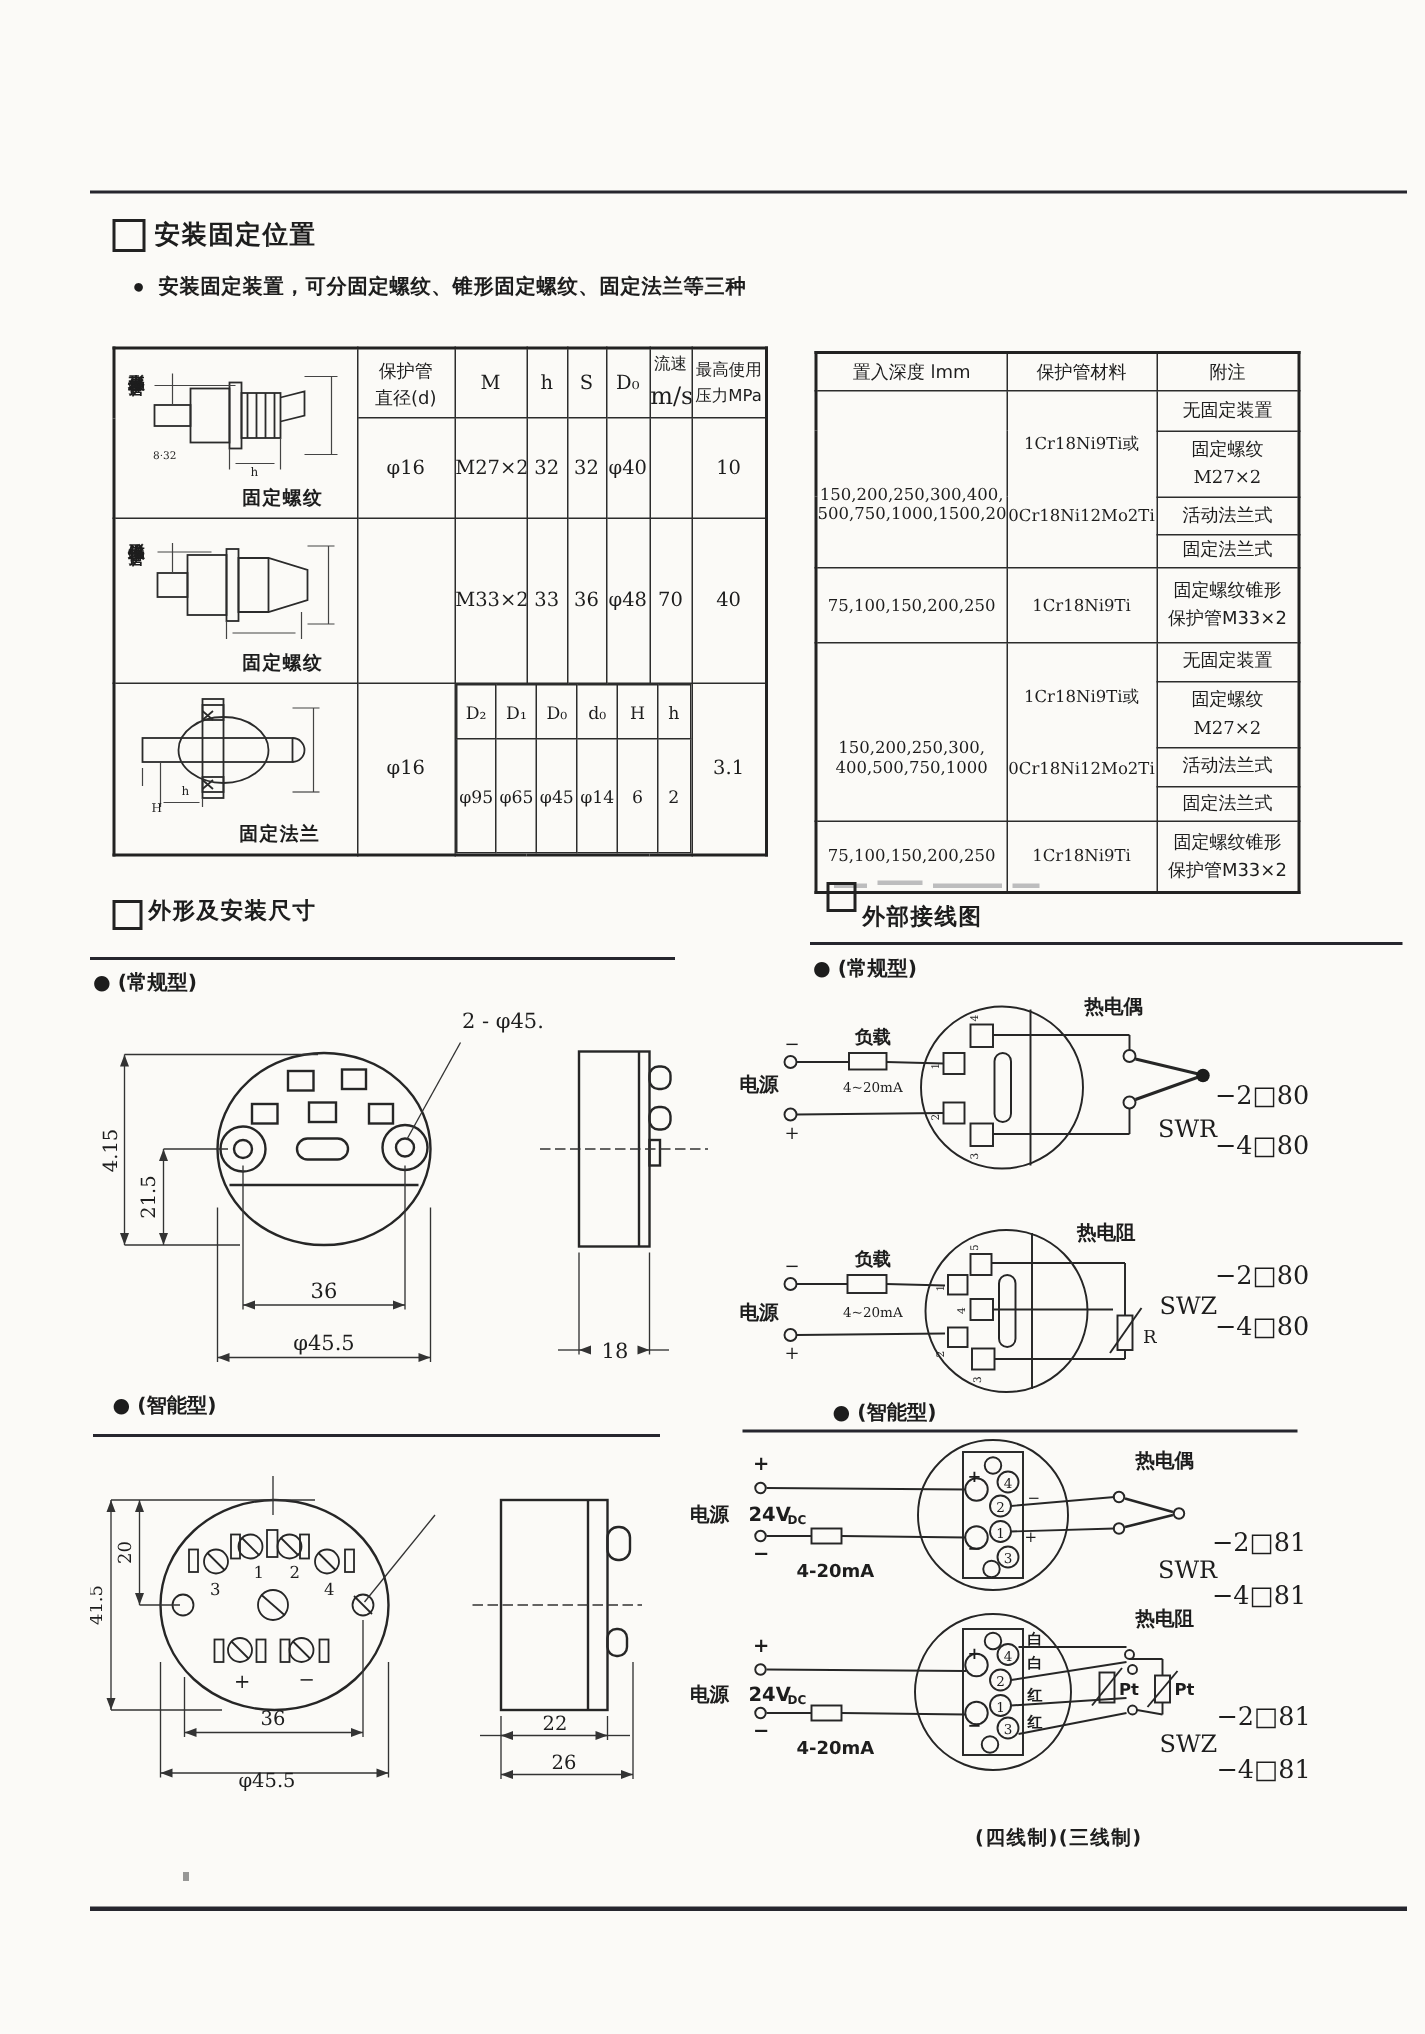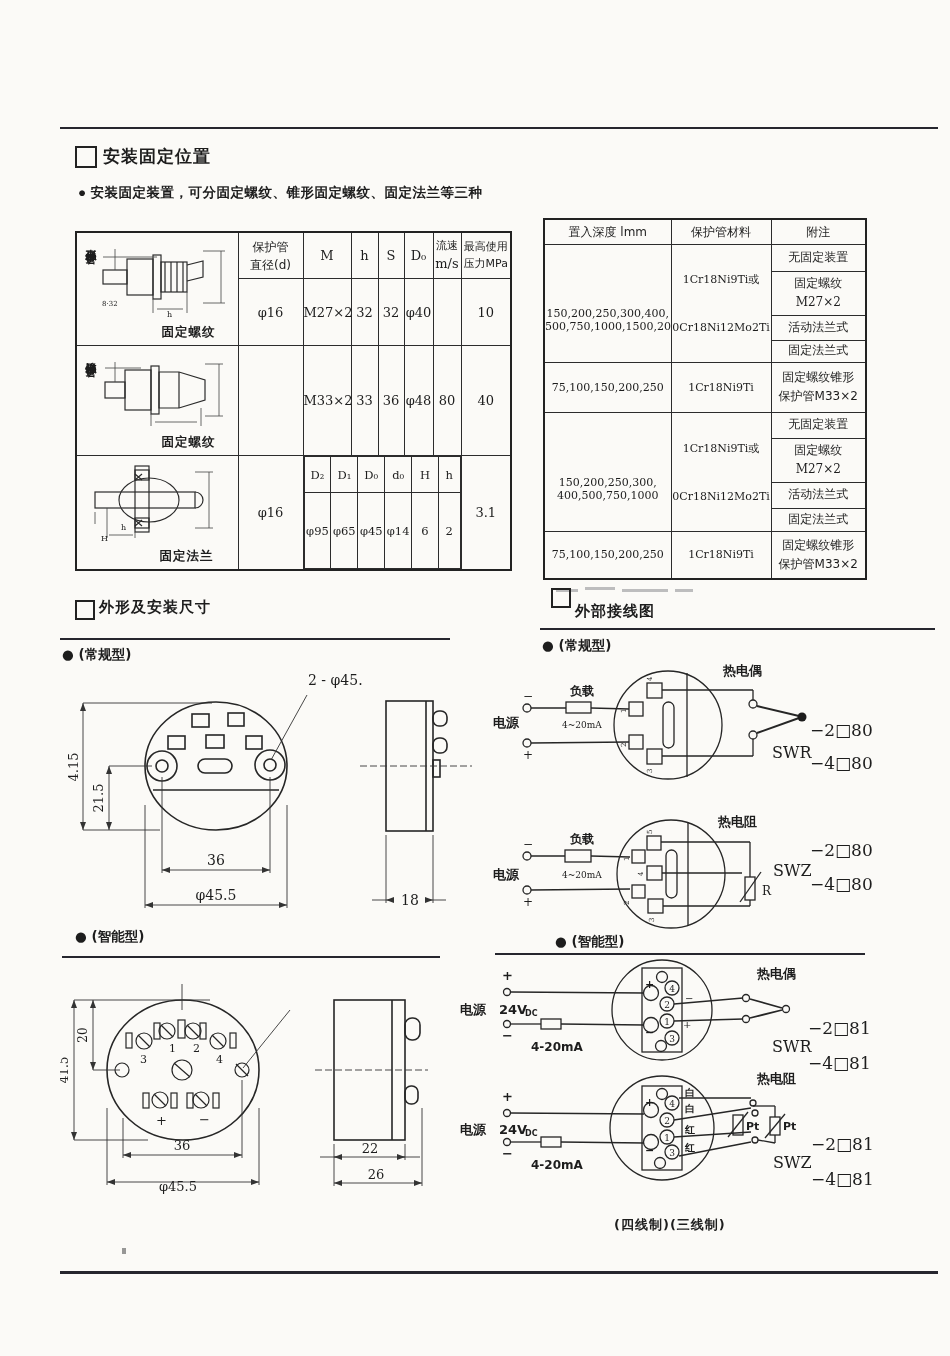--- a/index.html
+++ b/index.html
@@ -3,21 +3,21 @@
 <meta charset="utf-8">
 <style>
   html,body{margin:0;padding:0;}
   body{width:950px;height:1356px;background:#fbfaf7;font-family:"DejaVu Serif",serif;color:#1d1d1d;position:relative;overflow:hidden;}
   #page{position:absolute;left:0;top:0;width:950px;height:1356px;}
   .abs{position:absolute;}
   .rule{background:#26262e;height:2px;}
   .checkbox{width:18px;height:18px;border:2px solid #222;background:transparent;}
   .sec-title{font-family:"DejaVu Sans","Liberation Sans",sans-serif;font-weight:700;font-size:17px;letter-spacing:1px;}
   .sec-title.small{font-size:15px;}
-  .bullet-text{font-family:Liberation Serif, serif;font-weight:700;font-size:13.5px;line-height:1.65;letter-spacing:.5px;}
+  .bullet-text{font-family:Liberation Mono, monospace;font-weight:700;font-size:13.5px;line-height:1.65;letter-spacing:.5px;text-align:center;}
   .sub-label{font-family:"DejaVu Sans","Liberation Sans",sans-serif;font-weight:700;font-size:13.5px;}
   table{border-collapse:collapse;table-layout:fixed;}
   .spec td,.spec th,.depth td,.depth th{border:1.4px solid #2c2c2c;text-align:center;vertical-align:middle;padding:0;font-weight:normal;overflow:hidden;}
   .spec{border:2px solid #222;}
   .depth{border:2px solid #222;}
   .hdr{font-family:"DejaVu Sans","Liberation Sans",sans-serif;font-weight:700;font-size:12px;line-height:1.5;}
   .num{font-family:"DejaVu Serif","Liberation Serif",serif;font-size:13px;}
   .depth .num{font-size:11px;}
   .note-cell{font-family:"DejaVu Sans","Liberation Sans",sans-serif;font-weight:700;font-size:12px;line-height:1.6;}
   .draw-cell{position:relative;}
@@ -90,21 +90,21 @@
       <th class="hdr">
         <div>保护管</div>
             <div>直径(d)</div>
       </th>
       <th class="num">M</th>
       <th class="num">h</th>
       <th class="num">S</th>
       <th class="num">D₀</th>
       <th class="hdr" style="font-size:11px">
         <div>流速</div>
-            <div class="num" style="font-size:13px">m/s</div>
+            <div class="num" style="font-size:16px">m/s</div>
       </th>
       <th class="hdr" style="font-size:11px">
         <div>最高使用</div>
             <div>压力MPa</div>
       </th>
     </tr>
     <tr style="height:66px">
       <td class="num">φ16</td>
       <td class="num">M27×2</td>
       <td class="num">32</td>
@@ -135,21 +135,21 @@
                 <line x1="54" y1="70" x2="96" y2="70"></line>
           </g>
         </svg>
         <span class="fixlabel">固定螺纹</span>
       </td>
       <td class="num"></td>
       <td class="num">M33×2</td>
       <td class="num">33</td>
       <td class="num">36</td>
       <td class="num">φ48</td>
-      <td class="num">80</td>
+      <td class="num">70</td>
       <td class="num">40</td>
     </tr>
     <tr style="height:113px">
       <td class="draw-cell">
         <svg class="abs" style="left:10px;top:6px;" width="145" height="80" viewBox="0 0 145 80">
           <g stroke="#2b2b2b" stroke-width="1.2" fill="none">
             <rect x="48" y="4" width="14" height="66"></rect>
             <rect x="48" y="8" width="14" height="10"></rect>
             <rect x="48" y="56" width="14" height="10"></rect>
             <path d="M48 12 L55 18 M55 12 L48 18 M48 58 L55 64 M55 58 L48 64"></path>
@@ -192,21 +192,21 @@
             <td class="num" style="border:1.4px solid #2c2c2c;font-size:11.5px">2</td>
           </tr>
         </tbody>
             </table>
       </td>
       <td class="num">3.1</td>
     </tr>
   </tbody>
     </table>
 
-  <table class="depth abs" style="left:543px;top:218px;width:322px;">
+  <table class="depth abs" style="left:543px;top:234px;width:322px;">
     <colgroup>
         <col style="width:127px">
         <col style="width:100px">
         <col style="width:95px">
       </colgroup>
     <tbody>
         <tr style="height:25px">
       <th class="hdr">置入深度 lmm</th>
       <th class="hdr">保护管材料</th>
       <th class="hdr">附注</th>
@@ -607,18 +607,18 @@
     <text x="230" y="63" font-size="10" class="t-cjk">红</text>
     <text x="230" y="81" font-size="10" class="t-cjk">红</text>
     <text x="291" y="60" font-size="11" class="t-cjk">Pt</text>
     <text x="328" y="60" font-size="11" class="t-cjk">Pt</text>
     <text x="302" y="13" font-size="13" class="t-cjk">热电阻</text>
     <text x="356" y="80" class="t-code">−2□81</text>
     <text x="318" y="98" class="t-model">SWZ</text>
     <text x="356" y="115" class="t-code">−4□81</text>
   </svg>
 
-  <div class="abs caption" style="left:614px;top:1216px;">(四线制)(三线制)</div>
+  <div class="abs caption" style="left:650px;top:1216px;">(四线制)(三线制)</div>
 
   <div class="abs rule" style="left:60px;top:1271px;width:878px;height:2.5px;"></div>
   <div class="abs" style="left:122px;top:1248px;width:4px;height:6px;background:#555;opacity:.6;"></div>
 
 </div>
 
 </body></html>

